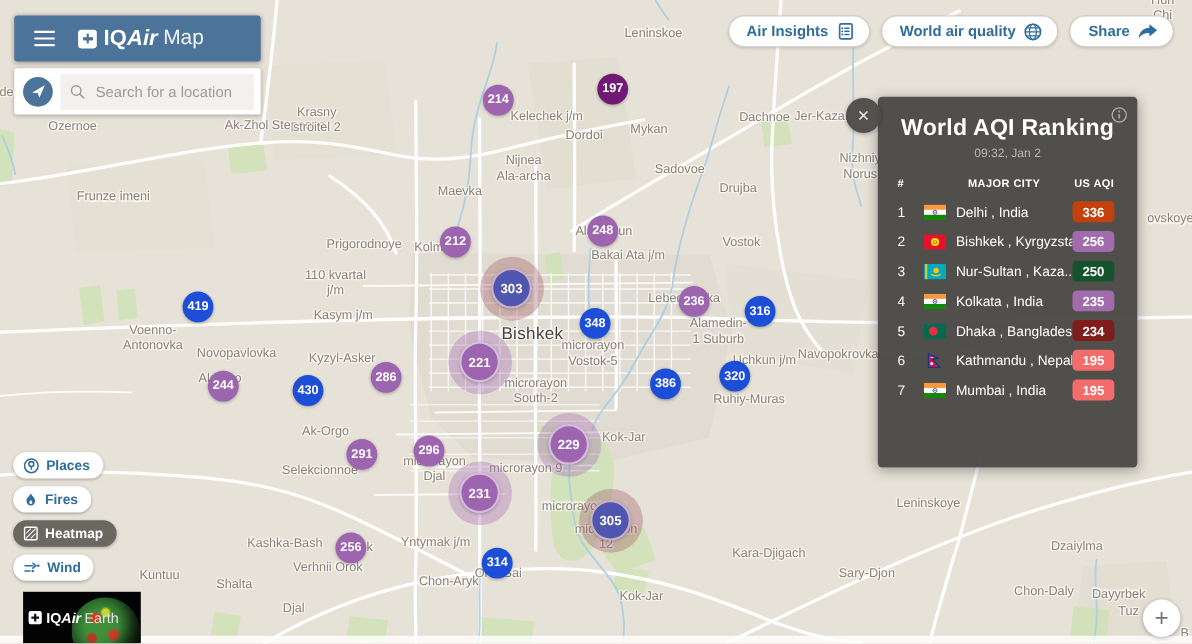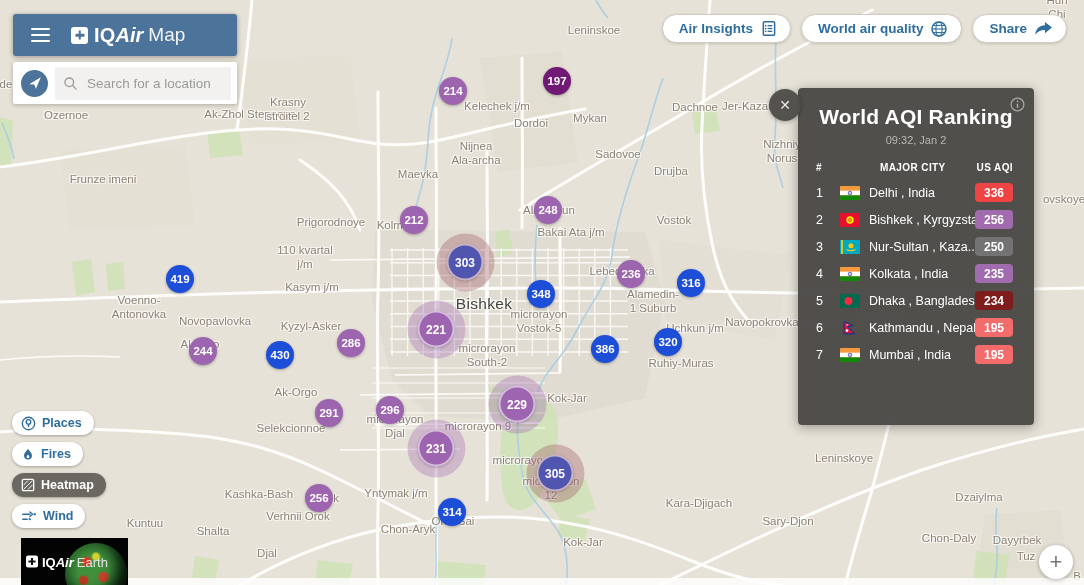--- a/index.html
+++ b/index.html
@@ -393,21 +393,21 @@
           <span class="flag">
             <svg viewBox="0 0 20 14">
               <rect width="20" height="14" fill="#f8993d"></rect>
               <rect y="4.67" width="20" height="4.66" fill="#fff"></rect>
               <rect y="9.33" width="20" height="4.67" fill="#128807"></rect>
               <circle cx="10" cy="7" r="1.8" fill="none" stroke="#000088" stroke-width="0.6"></circle>
               <circle cx="10" cy="7" r="0.5" fill="#000088"></circle>
             </svg>
           </span>
           <span class="cty">Delhi , India</span>
-          <span class="badge" style="background:#ef4444">336</span>
+          <span class="badge" style="background:#c2410c">336</span>
         </div>
         <div class="rrow">
           <span class="rk">2</span>
           <span class="flag">
             <svg viewBox="0 0 20 14">
               <rect width="20" height="14" fill="#e8112d"></rect>
               <circle cx="10" cy="7" r="3.7" fill="#ffe800"></circle>
               <circle cx="10" cy="7" r="1.7" fill="#e8112d"></circle>
               <circle cx="10" cy="7" r="1.1" fill="#ffe800"></circle>
             </svg>
@@ -419,21 +419,21 @@
           <span class="rk">3</span>
           <span class="flag">
             <svg viewBox="0 0 20 14">
               <rect width="20" height="14" fill="#00abc2"></rect>
               <rect x="1" width="2" height="14" fill="#fec50c" opacity="0.9"></rect>
               <circle cx="11" cy="5.8" r="2.5" fill="#fec50c"></circle>
               <path d="M6.5,9.5 Q11,11.8 15.5,9.5" stroke="#fec50c" stroke-width="1.2" fill="none"></path>
             </svg>
           </span>
           <span class="cty">Nur-Sultan , Kaza...</span>
-          <span class="badge" style="background:#737373">250</span>
+          <span class="badge" style="background:#14532d">250</span>
         </div>
         <div class="rrow">
           <span class="rk">4</span>
           <span class="flag">
             <svg viewBox="0 0 20 14">
               <rect width="20" height="14" fill="#f8993d"></rect>
               <rect y="4.67" width="20" height="4.66" fill="#fff"></rect>
               <rect y="9.33" width="20" height="4.67" fill="#128807"></rect>
               <circle cx="10" cy="7" r="1.8" fill="none" stroke="#000088" stroke-width="0.6"></circle>
               <circle cx="10" cy="7" r="0.5" fill="#000088"></circle>

